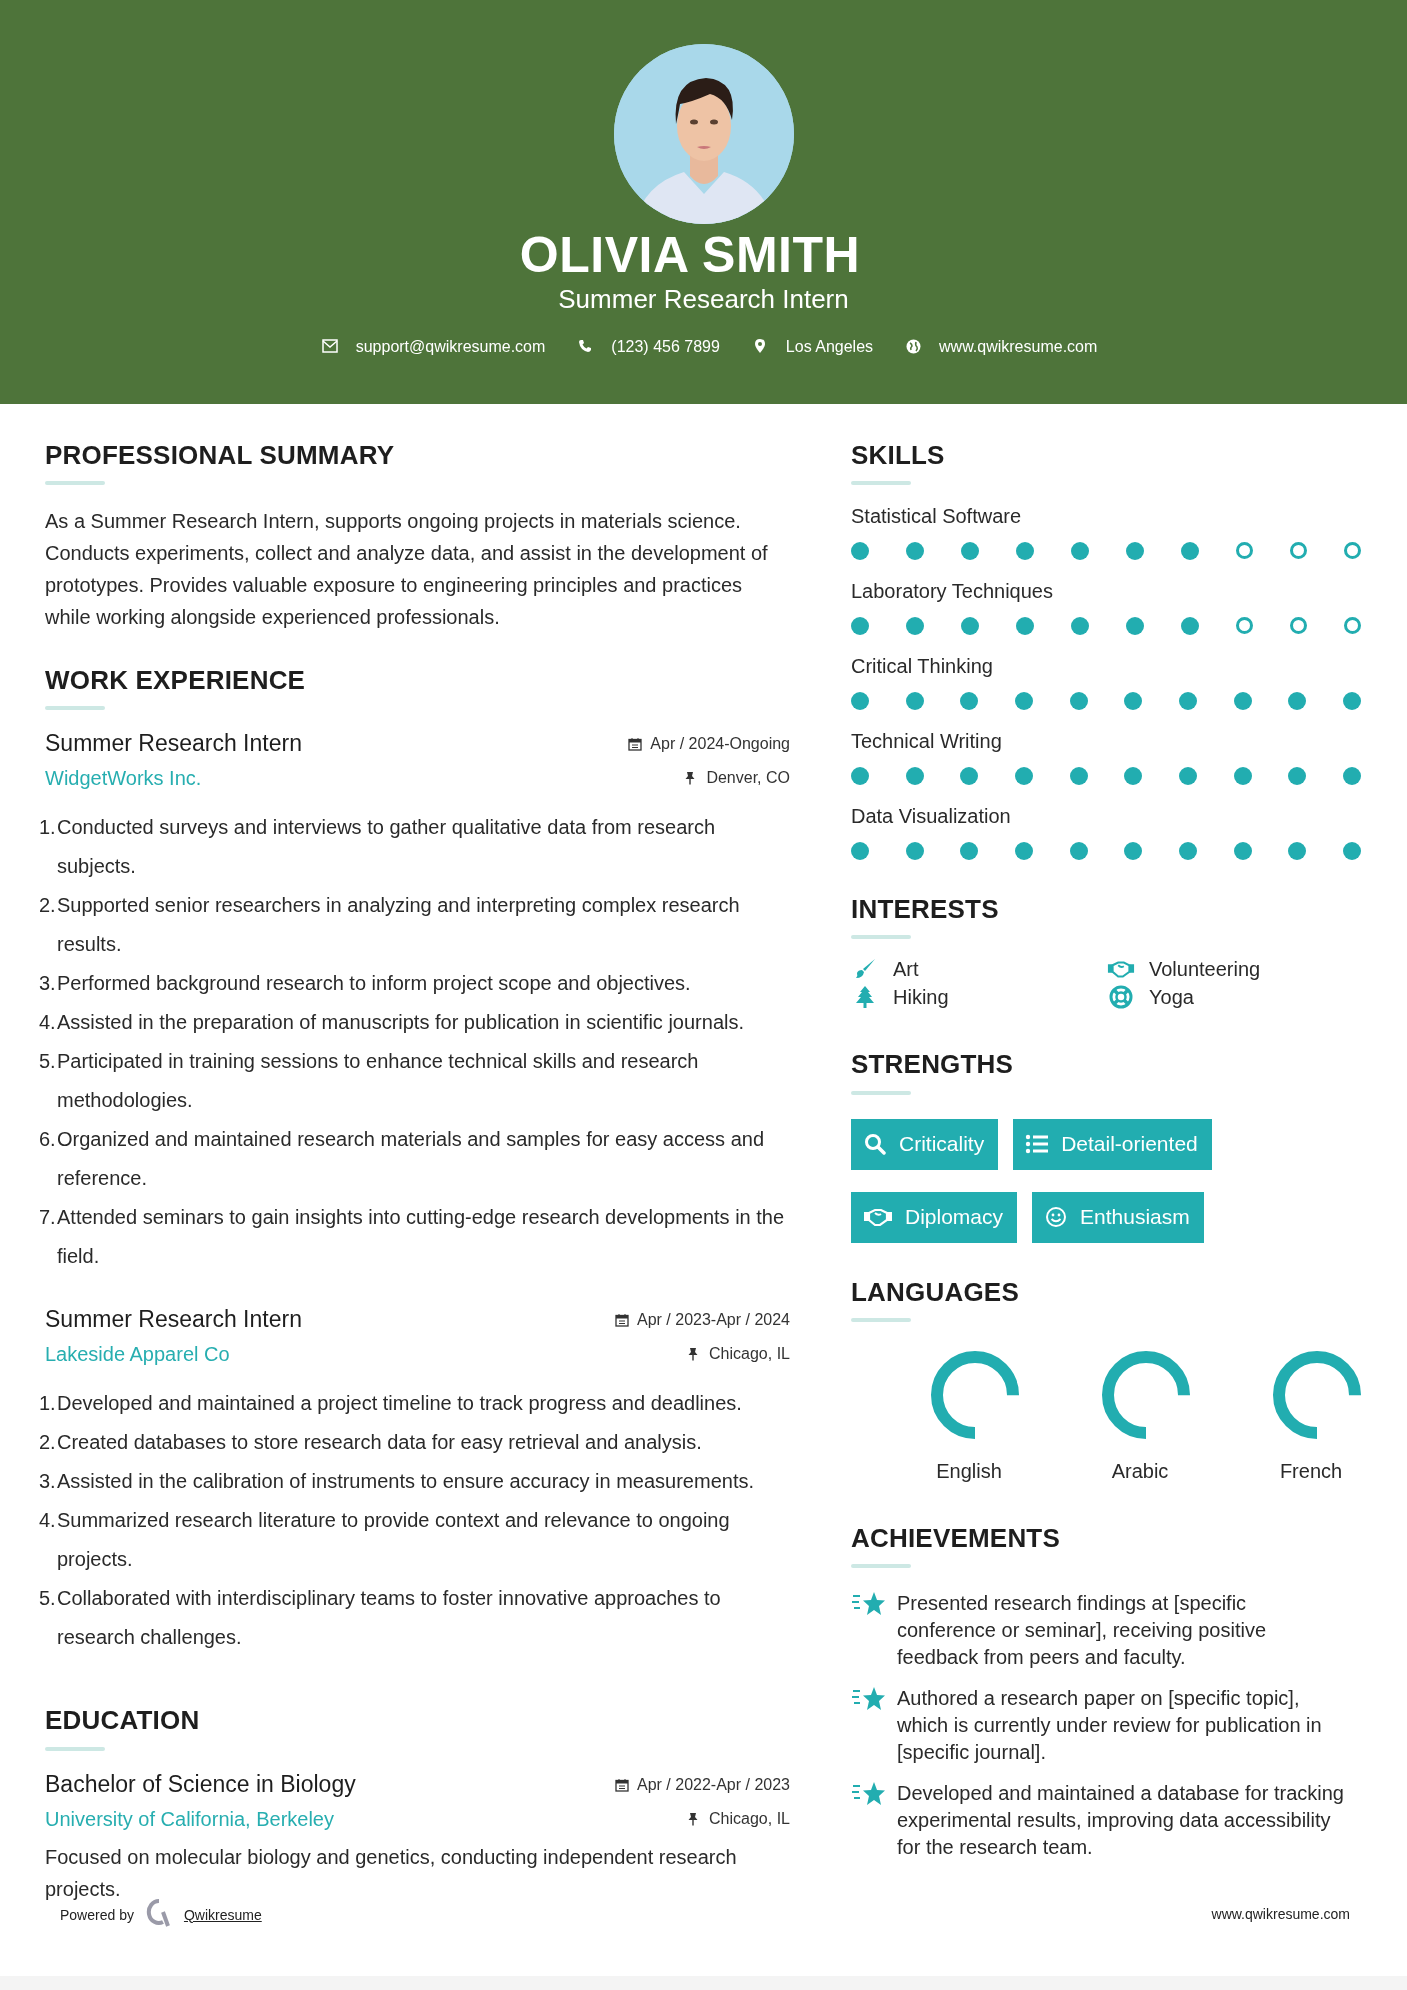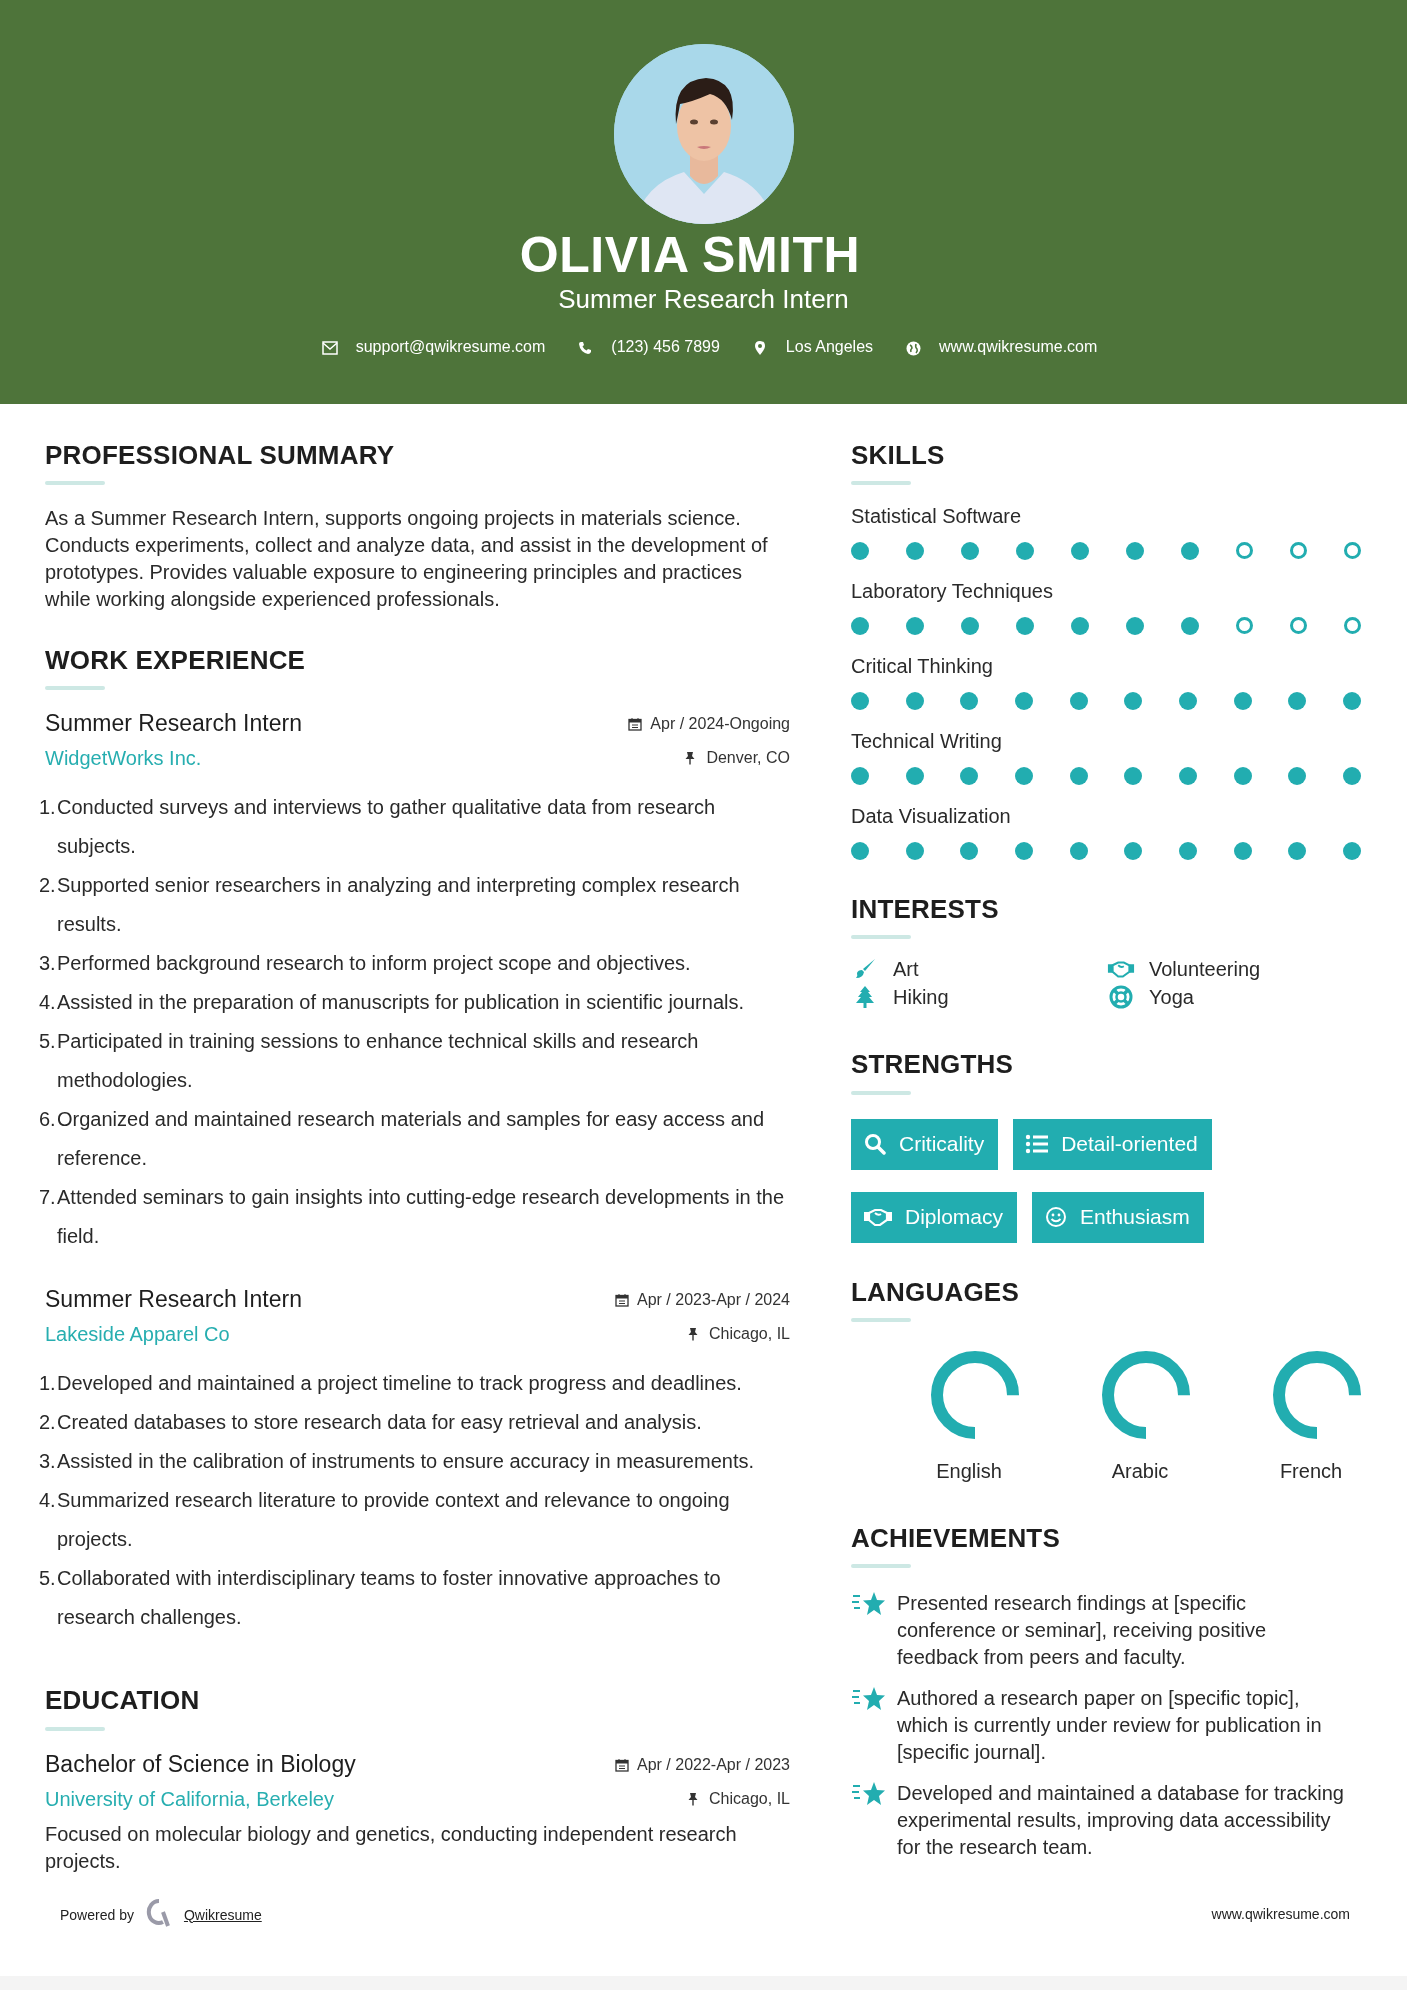--- a/index.html
+++ b/index.html
@@ -5,30 +5,30 @@
   * { box-sizing: border-box; margin: 0; padding: 0; }
   html, body { width: 1407px; height: 1990px; background: #ffffff; }
   body { font-family: "Liberation Sans", "DejaVu Sans", sans-serif; color: #222; position: relative; overflow: hidden; }
 
   .header { position: absolute; left: 0; top: 0; width: 1407px; height: 404px; background: #4e743a; }
   .photo { position: absolute; left: 614px; top: 44px; width: 180px; height: 180px; border-radius: 50%; background: #a9d8ea; overflow: hidden; }
   .photo svg { display: block; }
   .name { position: absolute; left: 0; width: 1380px; top: 226px; text-align: center; color: #fff; font-size: 50px; font-weight: bold; letter-spacing: 0.5px; }
   .role { position: absolute; left: 0; width: 1407px; top: 284px; text-align: center; color: #fff; font-size: 26px; }
   .contacts { position: absolute; left: 0; width: 1407px; top: 338px; display: flex; justify-content: center; align-items: center; color: #fff; font-size: 16px; }
-  .contact { display: flex; align-items: flex-end; margin: 0 10px; padding-left: 12px; }
+  .contact { display: flex; align-items: flex-start; margin: 0 10px; padding-left: 12px; }
   .contact .ci { width: 16px; height: 16px; margin-right: 18px; display: inline-flex; align-items: center; justify-content: center; }
 
   .col-left { position: absolute; left: 45px; top: 440px; width: 745px; }
   .col-right { position: absolute; left: 851px; top: 440px; width: 520px; }
 
   .sec-title { font-size: 26px; font-weight: bold; color: #1e1e1e; letter-spacing: 0.2px; line-height: 1.2; }
   .sec-rule { width: 60px; height: 4px; background: #cde8e4; margin-top: 10px; border-radius: 2px; }
 
-  .para { font-size: 20px; line-height: 27px; color: #2a2a2a; }
+  .para { font-size: 20px; line-height: 32px; color: #2a2a2a; }
 
   .job { margin-top: 20px; position: relative; }
   .job-row { display: flex; justify-content: space-between; align-items: baseline; }
   .job-title { font-size: 23px; color: #1e1e1e; }
   .meta { font-size: 16px; color: #333; display: flex; align-items: center; }
   .meta .mi { width: 14px; height: 14px; margin-right: 8px; display: inline-flex; }
   .company { font-size: 20px; color: #27aeb0; margin-top: 10px; }
   ol.bullets { margin-top: 18px; padding-left: 0; list-style: none; }
   ol.bullets li { font-size: 20px; line-height: 39px; color: #2a2a2a; padding-left: 18px; text-indent: -18px; margin-left: -6px; }
   ol.bullets li .num { display: inline-block; width: 18px; text-indent: 0; }

